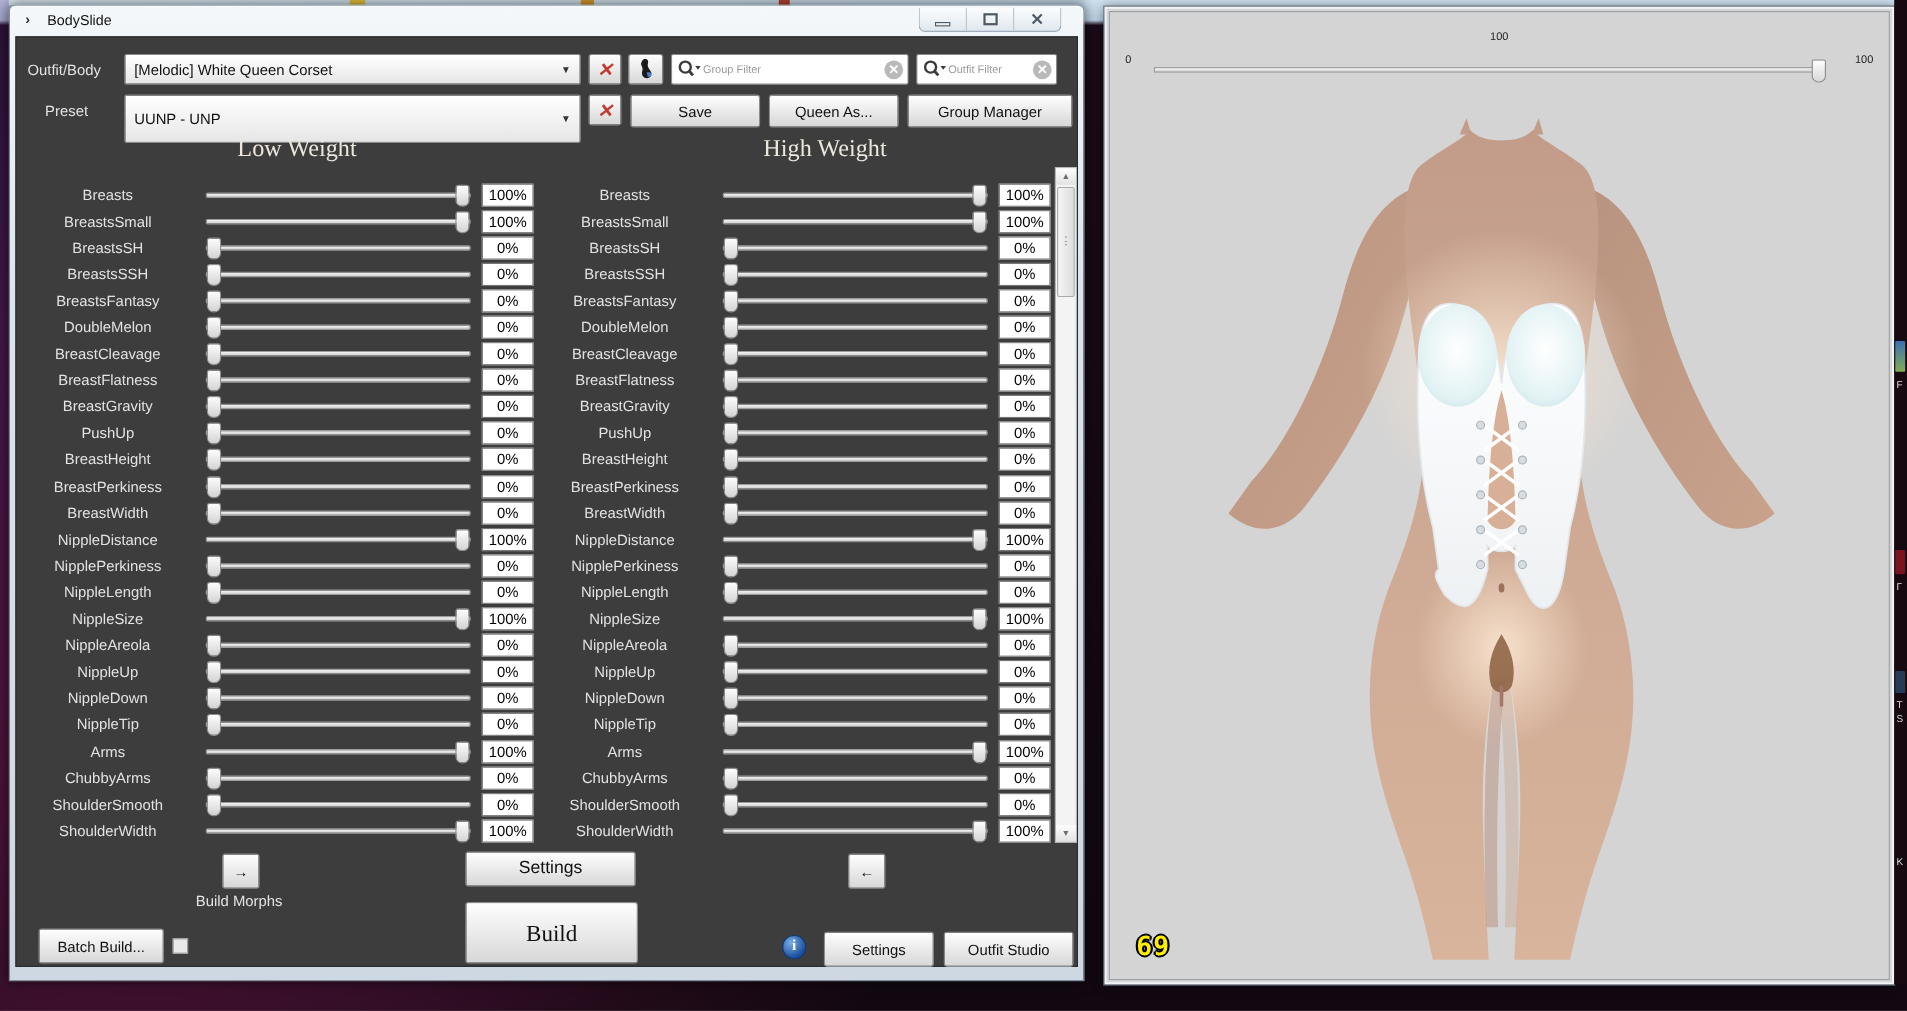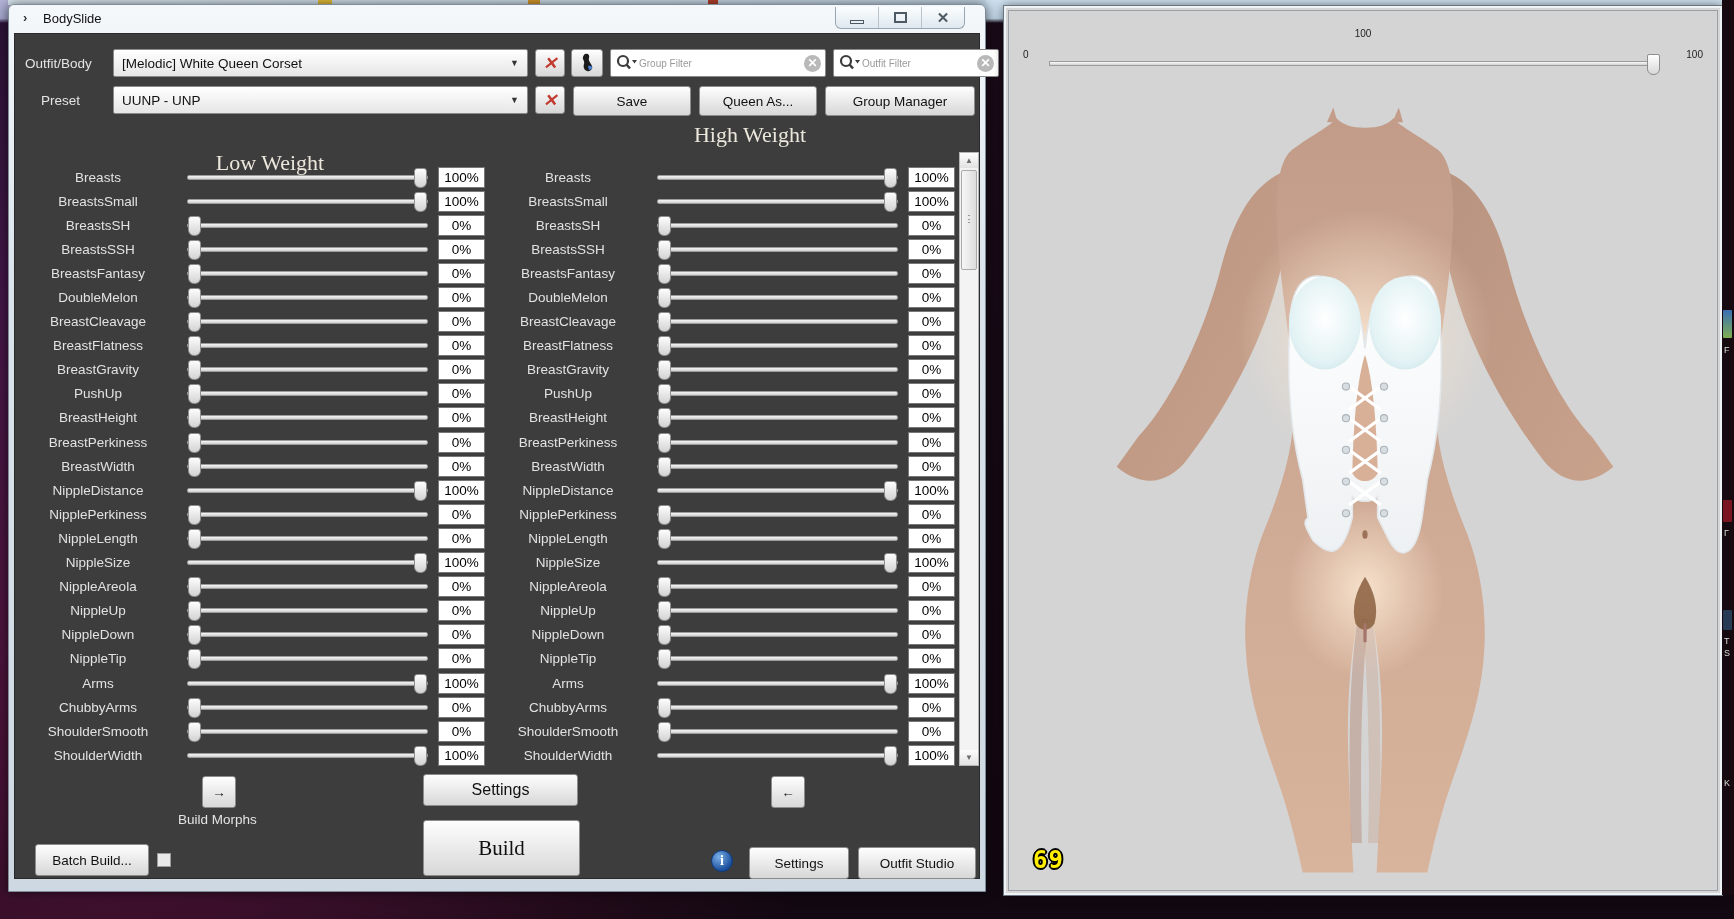--- a/index.html
+++ b/index.html
@@ -166,45 +166,45 @@
         <span class="mag">
           <svg width="24" height="18" viewBox="0 0 24 18">
               <circle cx="8" cy="7" r="5" fill="none" stroke="#3c3c3c" stroke-width="2.2"></circle>
               <line x1="11.5" y1="10.5" x2="15" y2="14.5" stroke="#3c3c3c" stroke-width="2.6"></line>
               <path d="M17 6 l5 0 -2.5 3.5 Z" fill="#3c3c3c"></path>
             </svg>
         </span>
         <input placeholder="Group Filter" style="">
         <span class="clearbtn">✕</span>
       </div>
-      <div class="searchbox abs" style="left:818px;top:15px;width:166px;height:28px;">
+      <div class="searchbox abs" style="left:818px;top:15px;width:128px;height:28px;">
         <span class="mag">
           <svg width="24" height="18" viewBox="0 0 24 18">
               <circle cx="8" cy="7" r="5" fill="none" stroke="#3c3c3c" stroke-width="2.2"></circle>
               <line x1="11.5" y1="10.5" x2="15" y2="14.5" stroke="#3c3c3c" stroke-width="2.6"></line>
               <path d="M17 6 l5 0 -2.5 3.5 Z" fill="#3c3c3c"></path>
             </svg>
         </span>
         <input placeholder="Outfit Filter" style="">
         <span class="clearbtn">✕</span>
       </div>
 
       <span class="toollabel abs" style="left:26px;top:59px;">Preset</span>
-      <div class="combo abs" style="left:98px;top:52px;width:415px;height:28px;">
+      <div class="combo abs" style="left:98px;top:52px;width:415px;height:44px;">
         <span>UUNP - UNP</span>
         <span class="arrow">▼</span>
       </div>
       <div class="btn abs redx" style="left:520px;top:52px;width:30px;height:28px;">
           <span>✕</span>
         </div>
       <div class="btn abs" style="left:558px;top:52px;width:118px;height:30px;">Save</div>
       <div class="btn abs" style="left:684px;top:52px;width:118px;height:30px;">Queen As...</div>
       <div class="btn abs" style="left:810px;top:52px;width:150px;height:30px;">Group Manager</div>
 
-      <div class="colheader abs" style="left:120px;top:88px;width:270px;margin-top:28px;">Low Weight</div>
+      <div class="colheader abs" style="left:120px;top:88px;width:270px;">Low Weight</div>
       <div class="colheader abs" style="left:600px;top:88px;width:270px;">High Weight</div>
 
       <div class="srows abs" style="left:8px;top:131px;width:462px;">
           <div class="srow">
             <div class="slabel">Breasts</div>
             <div class="strack">
               <div class="sthumb" style="left: calc(100% - 13px);"></div>
             </div>
             <div class="sval">100%</div>
           </div>

